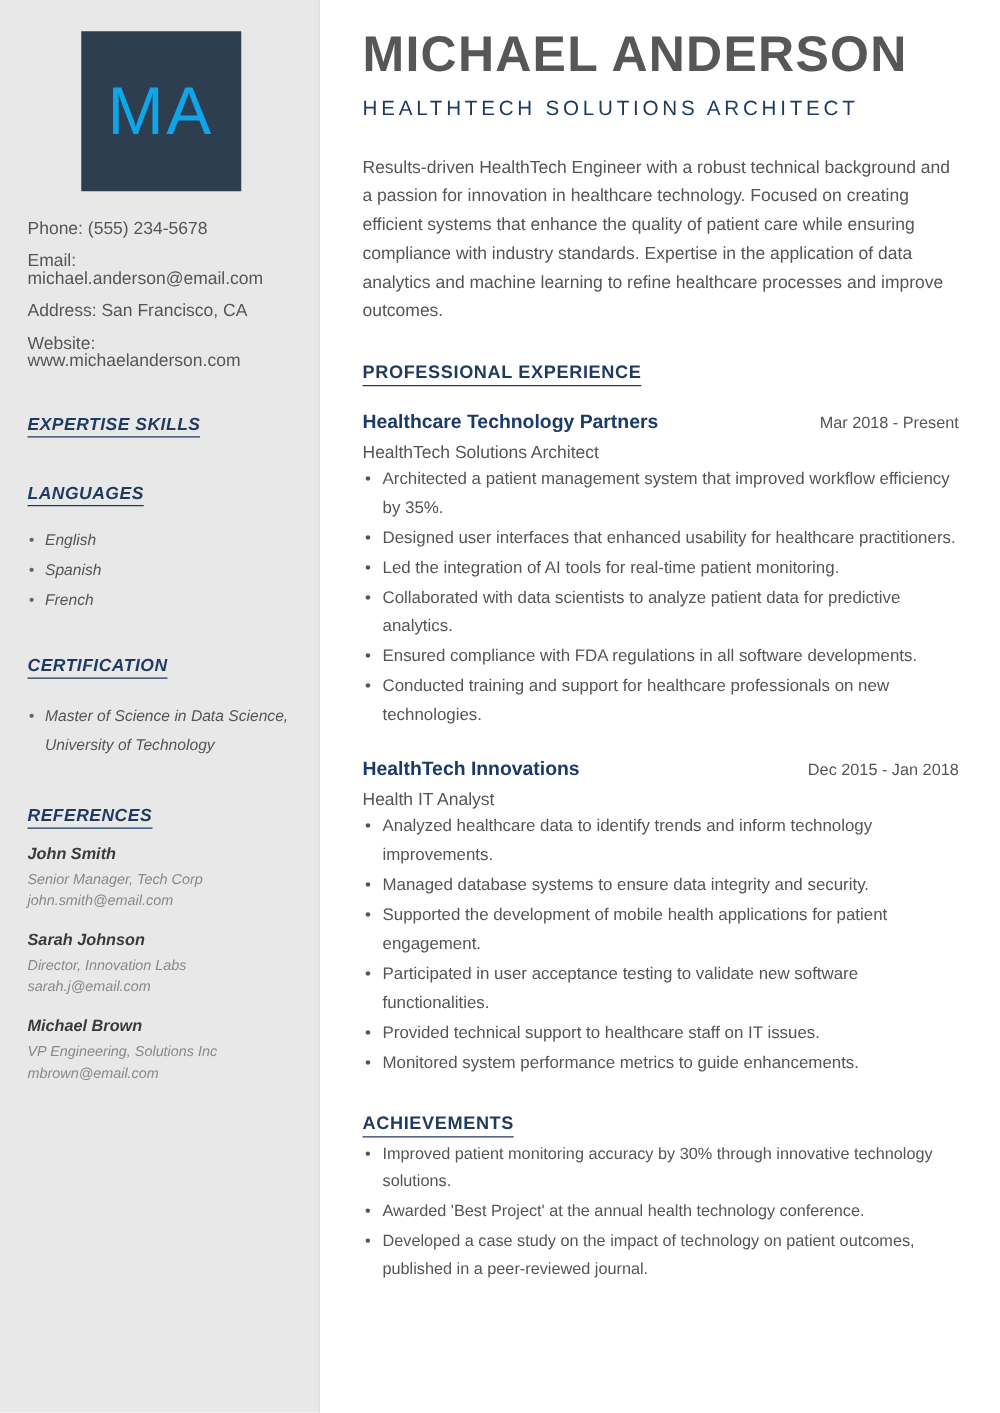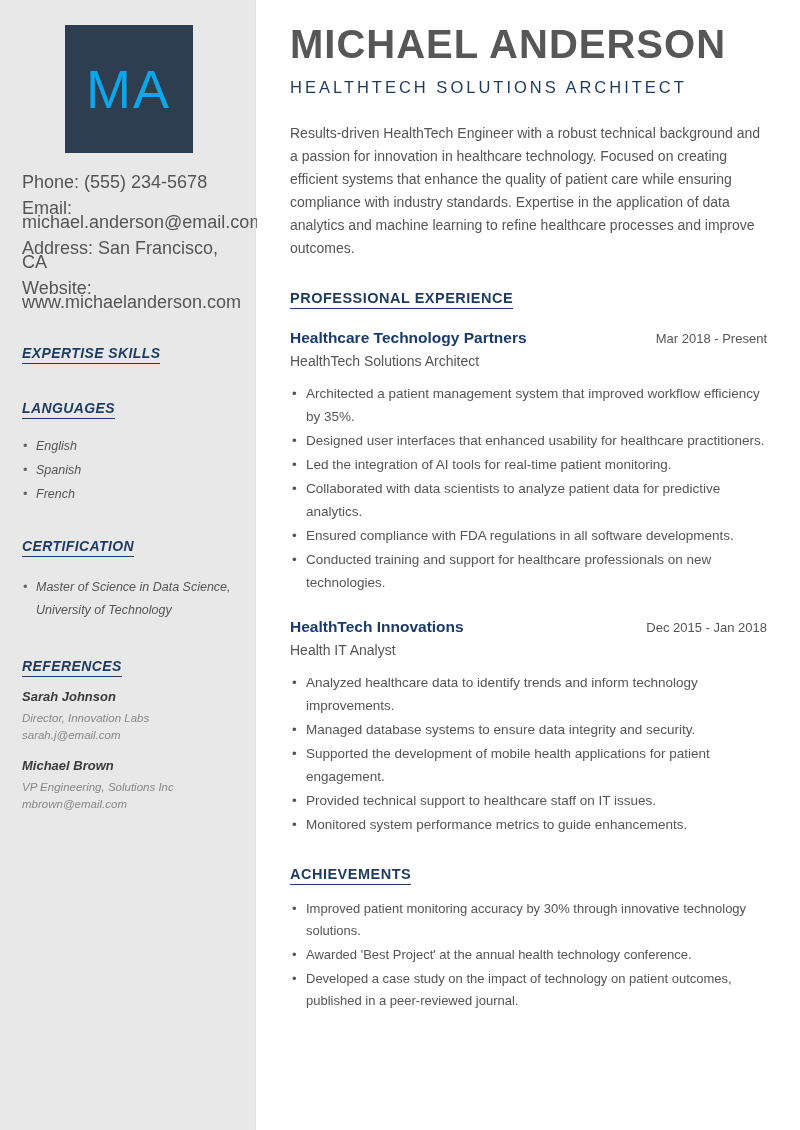--- a/index.html
+++ b/index.html
@@ -29,21 +29,21 @@
   }
   .monogram-text {
     color: #0ea5e9;
     font-size: 54px;
     font-weight: normal;
     letter-spacing: 2px;
   }
   .contact { margin-top: 22px; }
   .contact p {
     margin: 0 0 12px 0;
-    font-size: 18px;
+    font-size: 14px;
     line-height: 14px;
     color: #555555;
   }
   .side-sec { margin-top: 0; font-style: italic; }
   .side-head {
     margin: 36px 0 0 0;
     font-size: 14px;
     font-weight: bold;
     color: #1e3a5f;
     letter-spacing: 0.4px;
@@ -147,21 +147,21 @@
     white-space: nowrap;
     text-align: right;
   }
   .role {
     margin: 6px 0 0 0;
     font-size: 14px;
     color: #555555;
   }
   .bullets {
     list-style: none;
-    margin: 13px 0 0 0;
+    margin: 2px 0 0 0;
     padding: 0;
   }
   .bullets li {
     position: relative;
     padding-left: 16px;
     font-size: 13.5px;
     line-height: 23px;
     margin-bottom: 1px;
     color: #555555;
   }
@@ -203,20 +203,25 @@
   <div class="side-sec">
     <h3 class="side-head"><span class="hd">CERTIFICATION</span></h3>
     <ul class="side-list">
       <li class="wrap2">Master of Science in Data Science, University of Technology</li>
     </ul>
   </div>
 
   <div class="side-sec">
     <h3 class="side-head"><span class="hd">REFERENCES</span></h3>
     <div class="refs">
+      <div class="ref-entry">
+        <p class="ref-name">John Smith</p>
+        <p class="ref-role">Senior Manager, Tech Corp</p>
+        <p class="ref-email">john.smith@email.com</p>
+      </div>
       <div class="ref-entry">
         <p class="ref-name">Sarah Johnson</p>
         <p class="ref-role">Director, Innovation Labs</p>
         <p class="ref-email">sarah.j@email.com</p>
       </div>
       <div class="ref-entry">
         <p class="ref-name">Michael Brown</p>
         <p class="ref-role">VP Engineering, Solutions Inc</p>
         <p class="ref-email">mbrown@email.com</p>
       </div>
@@ -250,20 +255,21 @@
   <section class="job">
     <div class="job-header">
       <h4 class="company">HealthTech Innovations</h4>
       <span class="dates">Dec 2015 - Jan 2018</span>
     </div>
     <p class="role">Health IT Analyst</p>
     <ul class="bullets">
       <li>Analyzed healthcare data to identify trends and inform technology improvements.</li>
       <li>Managed database systems to ensure data integrity and security.</li>
       <li>Supported the development of mobile health applications for patient engagement.</li>
+      <li>Participated in user acceptance testing to validate new software functionalities.</li>
       <li>Provided technical support to healthcare staff on IT issues.</li>
       <li>Monitored system performance metrics to guide enhancements.</li>
     </ul>
   </section>
 
   <h3 class="main-head"><span class="hd">ACHIEVEMENTS</span></h3>
   <ul class="bullets small">
     <li>Improved patient monitoring accuracy by 30% through innovative technology solutions.</li>
     <li>Awarded 'Best Project' at the annual health technology conference.</li>
     <li>Developed a case study on the impact of technology on patient outcomes, published in a peer-reviewed journal.</li>

